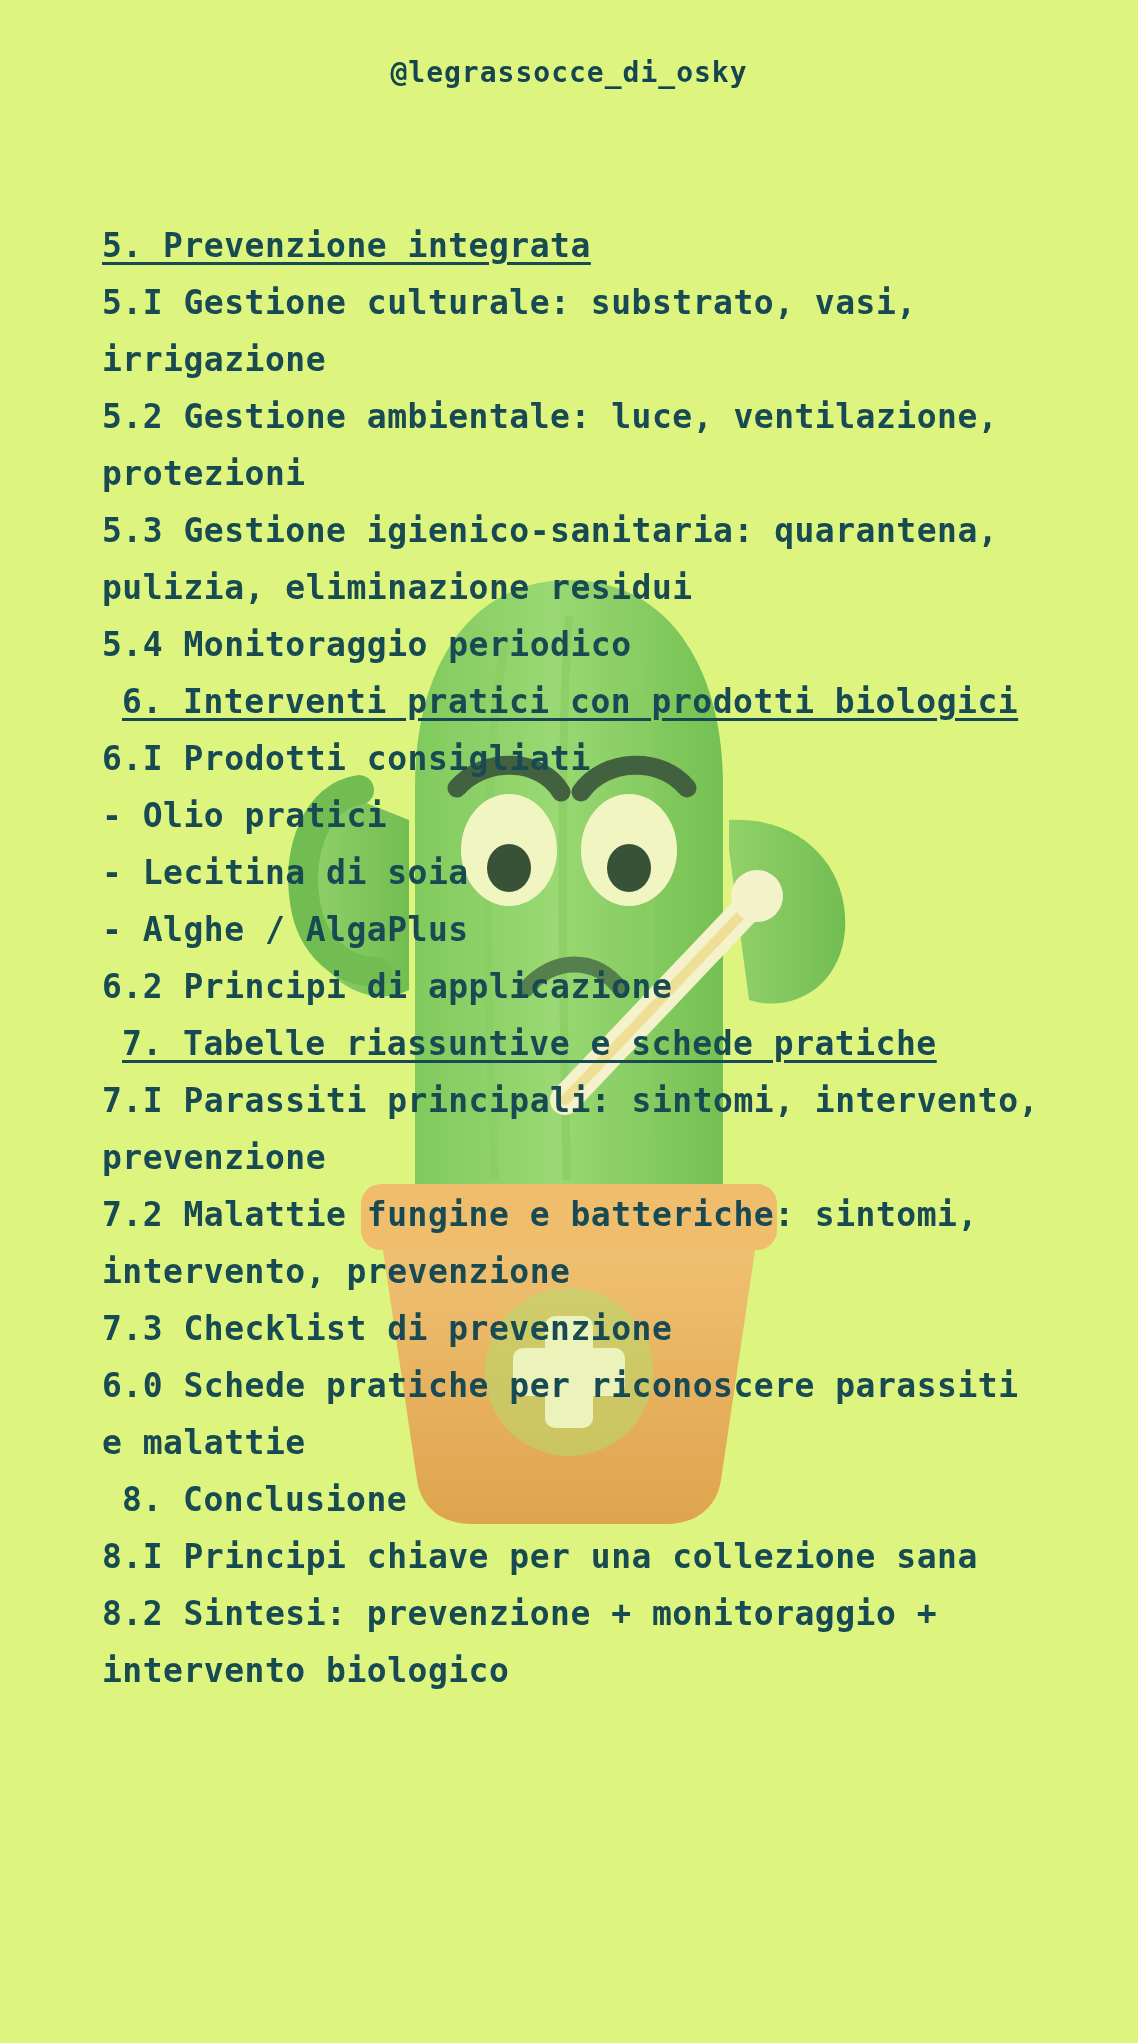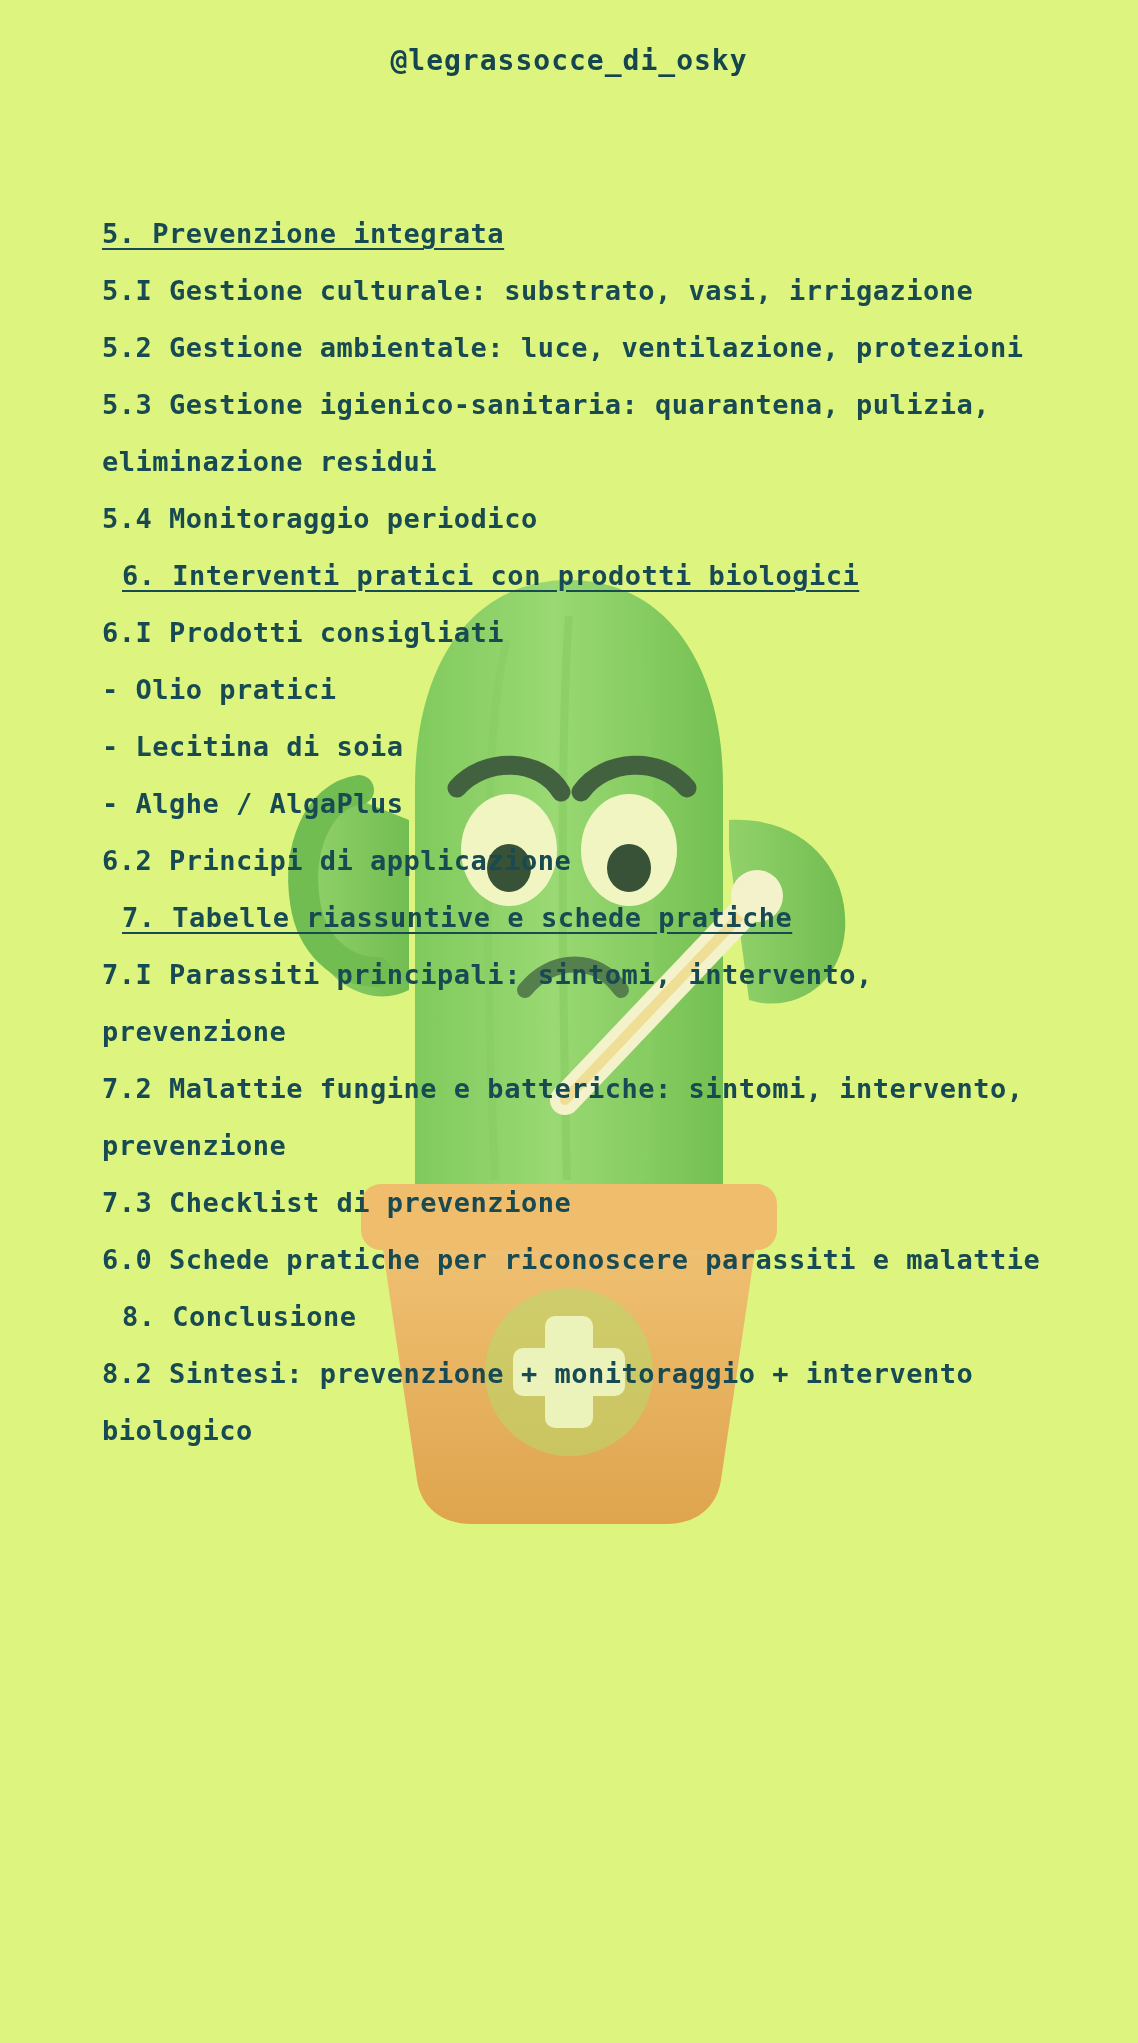--- a/index.html
+++ b/index.html
@@ -32,32 +32,32 @@
   
   .content {
     position: relative;
     z-index: 2;
   }
 
   .handle {
     text-align: center;
     font-size: 28px;
     letter-spacing: 1px;
-    padding-top: 44px;
+    padding-top: 56px;
     font-weight: 700;
     color: #15464f;
   }
 
   .doc {
     margin-top: 128px;
     padding: 0 95px 0 102px;
   }
 
   .line {
-    font-size: 27px;
+    font-size: 33px;
     line-height: 57px;
     letter-spacing: 0.5px;
     color: #174a52;
     white-space: pre-wrap;
     font-weight: 700;
   }
 
   .line.heading {
     text-decoration: underline;
     text-underline-offset: 5px;
@@ -152,15 +152,16 @@
     <div class="line">- Olio pratici</div>
     <div class="line">- Lecitina di soia</div>
     <div class="line">- Alghe / AlgaPlus</div>
     <div class="line">6.2 Principi di applicazione</div>
     <div class="line heading">7. Tabelle riassuntive e schede pratiche</div>
     <div class="line">7.I Parassiti principali: sintomi, intervento, prevenzione</div>
     <div class="line">7.2 Malattie fungine e batteriche: sintomi, intervento, prevenzione</div>
     <div class="line">7.3 Checklist di prevenzione</div>
     <div class="line">6.0 Schede pratiche per riconoscere parassiti e malattie</div>
     <div class="line sub">8. Conclusione</div>
+    <div class="line">8.I Principi chiave per una collezione sana</div>
     <div class="line">8.2 Sintesi: prevenzione + monitoraggio + intervento biologico</div>
   </div>
 </div>
 
 </body></html>

